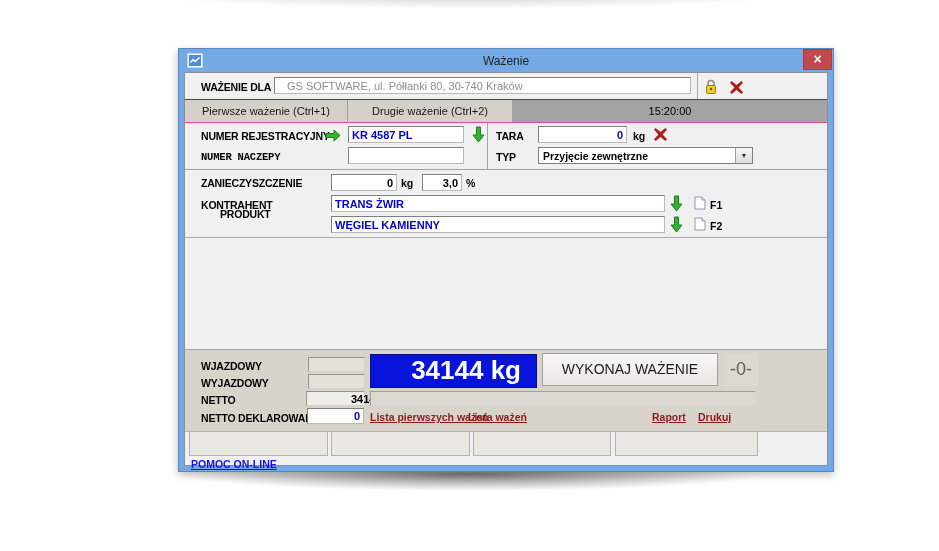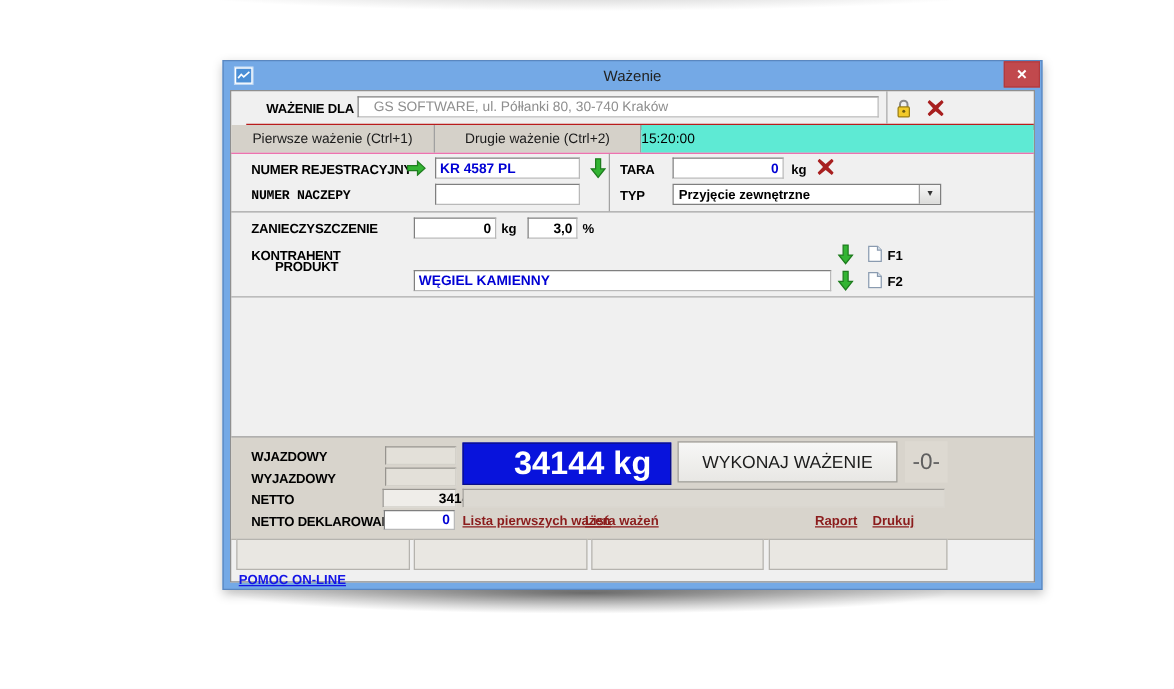--- a/index.html
+++ b/index.html
@@ -31,29 +31,29 @@
     border:1px solid #7f7f7f;border-right-color:#b9b9b9;border-bottom-color:#b9b9b9;
     font-family:"Liberation Sans",sans-serif;font-size:11px;padding:0 3px;outline:none;}
   .inp.blue{color:#0000d4;font-weight:bold;}
   .inp.right{text-align:right;}
   .inp.gray-text{color:#8e8e8e;font-weight:normal;}
   .unit{position:absolute;font-weight:bold;font-size:10.5px;color:#000;}
   .vsep{position:absolute;width:1px;background:#a8a8a8;}
   .icon{position:absolute;}
 
   
-  #row-wazenie-dla{position:absolute;left:12px;right:0;top:0;height:26px;border-bottom:5px solid #b91c1c;}
+  #row-wazenie-dla{position:absolute;left:0;right:0;top:0;height:26px;border-bottom:5px solid #b91c1c;}
 
   
   #tabs{position:absolute;left:0;right:0;top:27px;height:22px;border-bottom:1px solid #ec4899;display:flex;}
   .tab{box-sizing:border-box;height:22px;line-height:22px;text-align:center;font-size:11px;color:#1a1a1a;
        background:#d5d1c9;border-right:1px solid #a0a0a0;}
   .tab.selected{background:#ffffc8;font-weight:bold;}
-  #tab-time{box-sizing:border-box;height:22px;line-height:22px;text-align:left;font-size:11px;
-       background:#5eead4;color:#000;}
+  #tab-time{box-sizing:border-box;height:22px;line-height:22px;text-align:center;font-size:11px;
+       background:#a3a3a3;color:#000;}
 
   
   #block-vehicle{position:absolute;left:0;right:0;top:50px;height:46px;border-bottom:1px solid #a3a3a3;}
   #vehicle-vsep{position:absolute;left:302px;top:0;bottom:0;width:1px;background:#a3a3a3;}
 
   
   #block-goods{position:absolute;left:0;right:0;top:97px;height:67px;border-bottom:1px solid #ababab;}
 
   .dropdown{position:absolute;box-sizing:border-box;height:17px;background:#fff;border:1px solid #7f7f7f;}
   .dropdown .dd-text{position:absolute;left:4px;top:2px;font-size:10.5px;font-weight:bold;color:#000;white-space:nowrap;}
@@ -167,20 +167,21 @@
       </div>
 
       <div id="block-goods">
         <span class="lbl" style="left:16px;top:7px;">ZANIECZYSZCZENIE</span>
         <input class="inp right" style="left: 146px; top: 4px; width: 66px; font-weight: bold;" readonly="" value="0">
         <span class="unit" style="left:216px;top:7px;">kg</span>
         <input class="inp right" style="left: 237px; top: 4px; width: 40px; font-weight: bold;" readonly="" value="3,0">
         <span class="unit" style="left:281px;top:7px;">%</span>
 
         <span class="lbl" style="left:16px;top:29px;">KONTRAHENT</span>
+        <input class="inp blue" style="left: 146px; top: 25px; width: 334px;" readonly="" value="TRANS ŻWIR">
         <span class="icon" style="left:485px;top:25px;">
           <svg width="13" height="17" viewBox="0 0 13 17">
               <path d="M4.5 1 h4 v8 h3.5 l-5.5 7 -5.5 -7 H4.5 Z" fill="#33b433" stroke="#1f7d1f"></path>
             </svg>
         </span>
         <span class="icon" style="left:509px;top:26px;">
           <svg width="12" height="14" viewBox="0 0 12 14">
               <path d="M1 1 h7 l3 3 v9 H1 Z" fill="#ffffff" stroke="#8a9bb0"></path>
               <path d="M8 1 v3 h3" fill="#dce6f0" stroke="#8a9bb0"></path>
             </svg>

